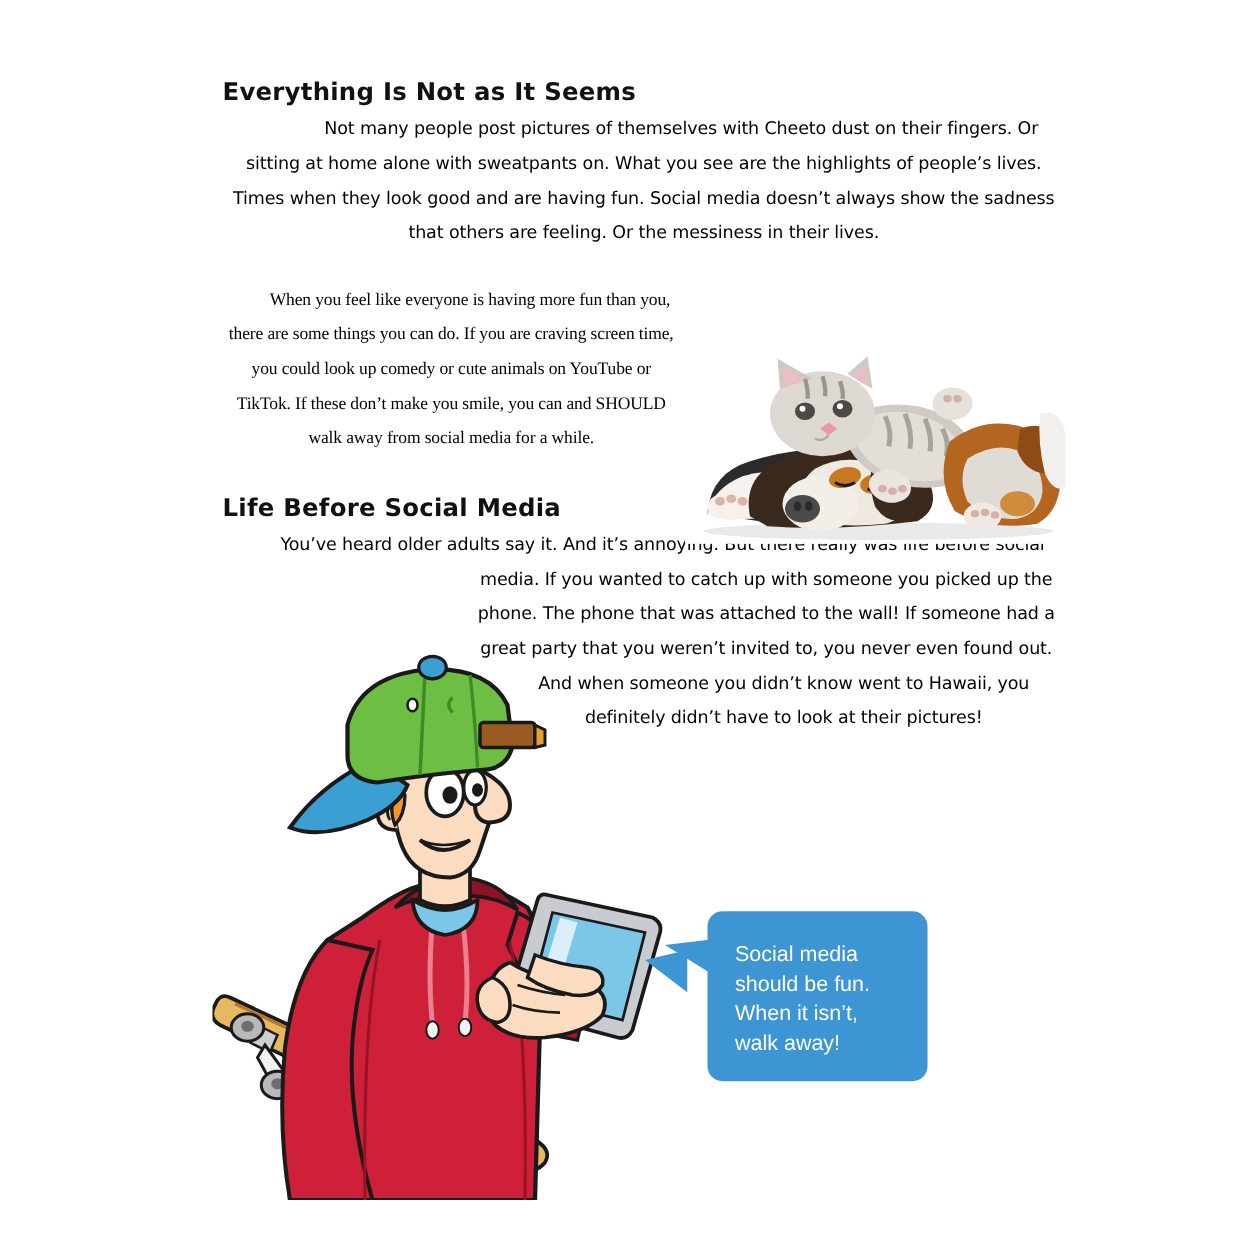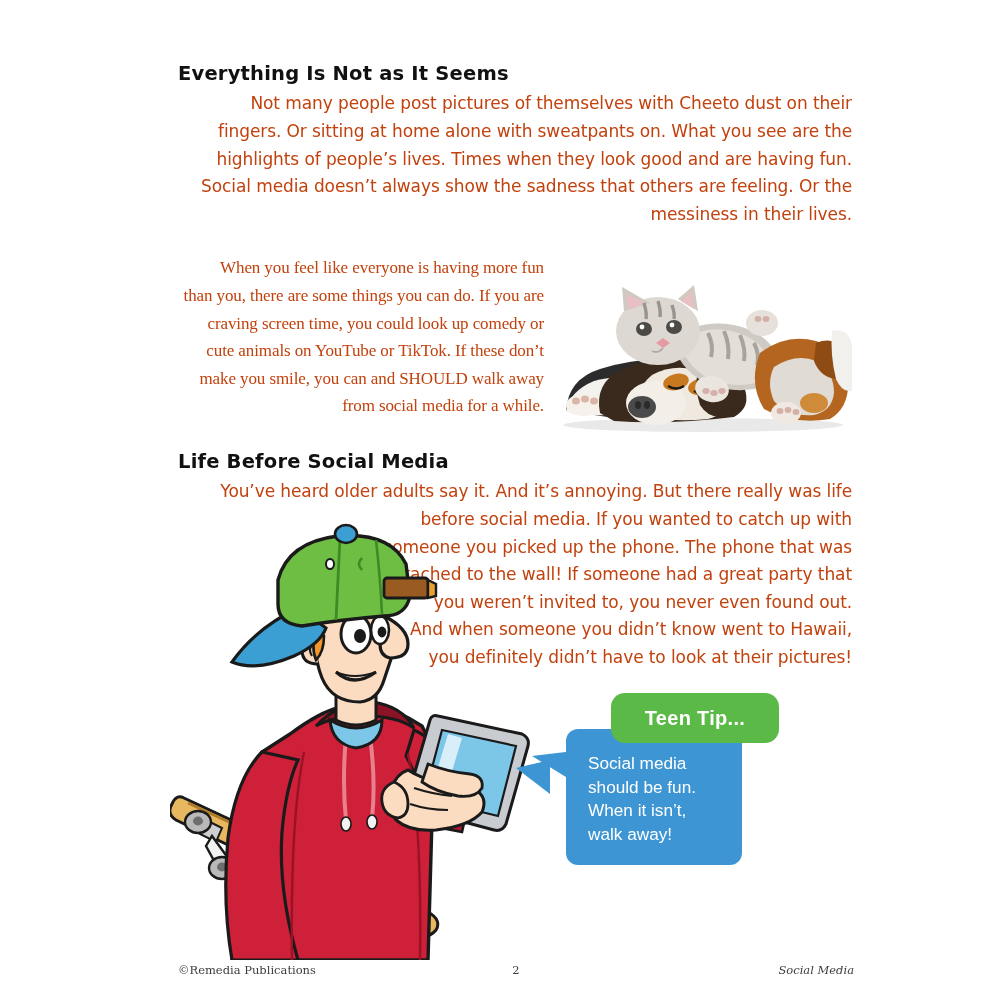--- a/index.html
+++ b/index.html
@@ -28,25 +28,25 @@
   .heading {
     font-family: "DejaVu Sans", sans-serif;
     font-weight: bold;
     font-size: 19.5px;
     letter-spacing: 0.2px;
     color: #111111;
     margin: 0 0 5px 0;
     line-height: 1.2;
   }
   .body-text {
-    font-size: 17px;
+    font-size: 14px;
     line-height: 27.6px;
-    color: #c2410c;
+    color: #000000;
     margin: 0;
-    text-align: right;
+    text-align: center;
     letter-spacing: -0.1px;
   }
   .indent { padding-left: 30px; }
 
   .sec1 { }
   .sec2-wrap { margin-top: 26px; }
   .sec3-wrap { margin-top: 30px; }
 
   
   .sec2-text { width: 366px; font-family: Liberation Serif, serif; }
@@ -382,24 +382,16 @@
   </div>
 
   <div class="callout">
     <div class="callout-body">
       <div class="callout-tail"></div>
       <div class="callout-body-text">Social media
 should be fun.
 When it isn’t,
 walk away!</div>
     </div>
-    <div class="callout-tab">
-      <span class="callout-tab-label">Teen Tip...</span>
-    </div>
   </div>
 
-  <div class="footer">
-    <span>©Remedia Publications</span>
-    <span class="footer-center">2</span>
-    <span class="footer-right">Social Media</span>
-  </div>
 
 </div>
 
 </body></html>

